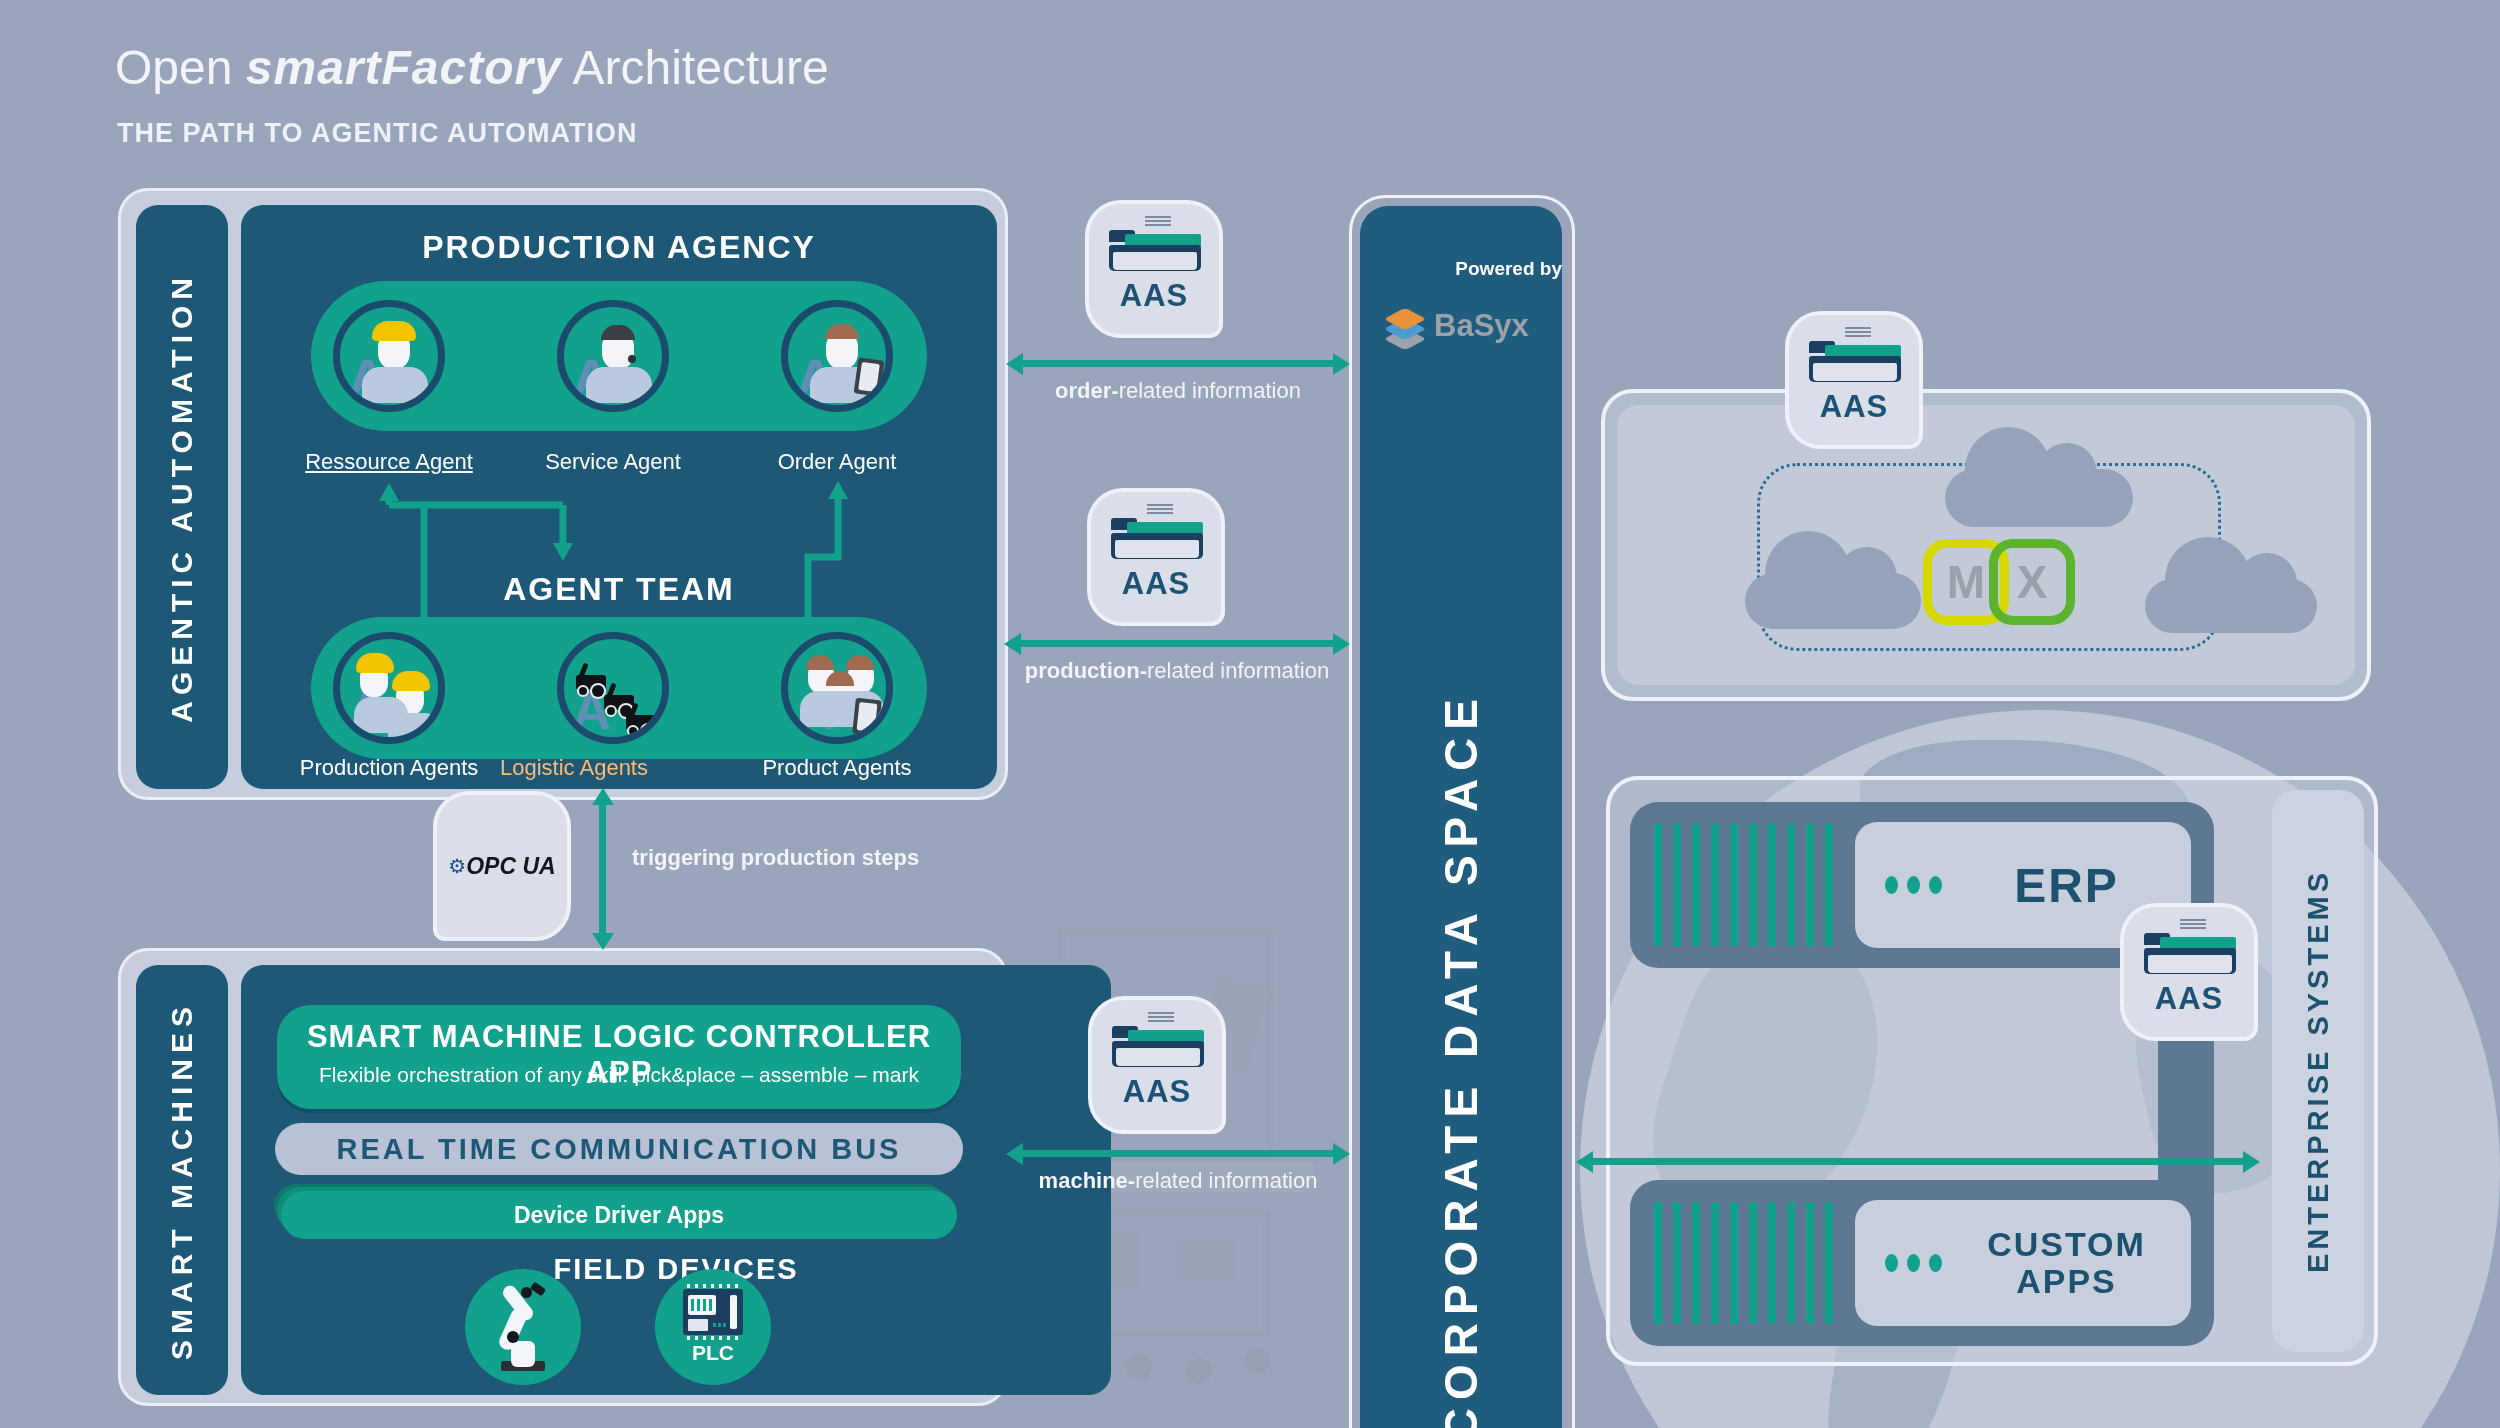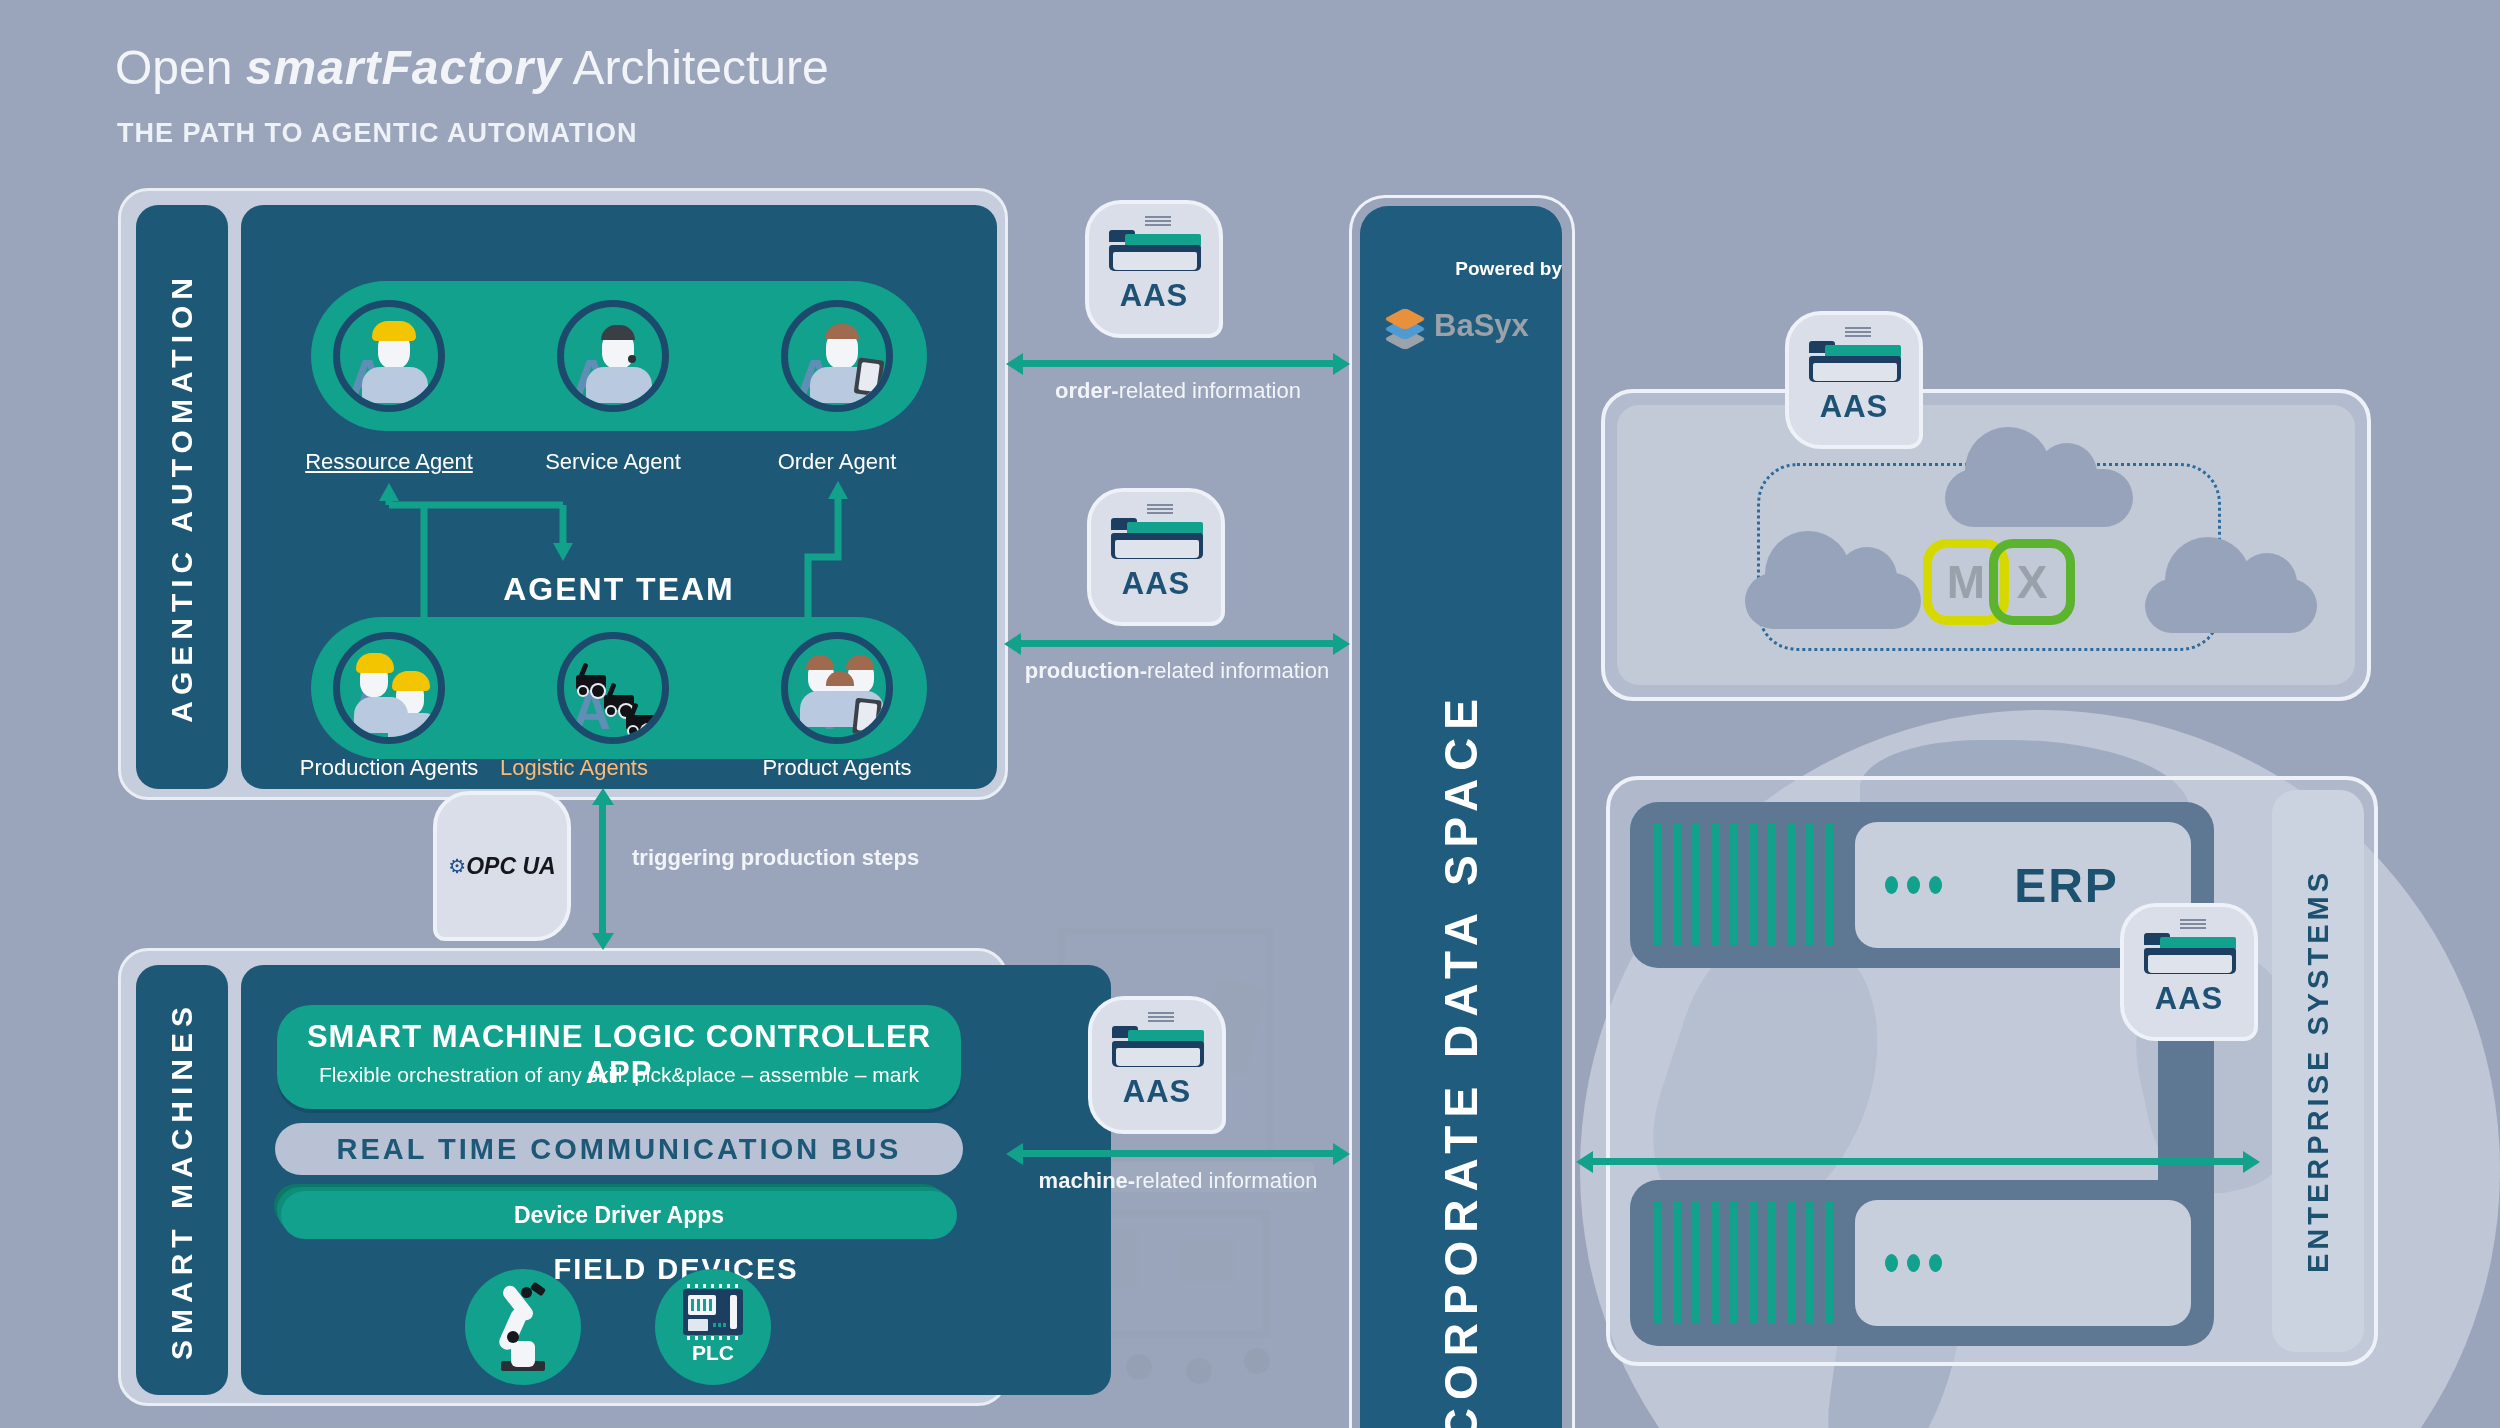--- a/index.html
+++ b/index.html
@@ -90,20 +90,21 @@
     <div class="wheel" style="left:98px;top:426px;"></div>
     <div class="wheel" style="left:158px;top:430px;"></div>
     <div class="wheel" style="left:216px;top:420px;"></div>
   </div>
 
   <div class="abs lightbox" style="left:118px;top:188px;width:890px;height:612px;">
     <div class="abs darkpanel vlabel" style="left:15px;top:14px;width:92px;height:584px;">
       <span style="font-size:30px;">AGENTIC AUTOMATION</span>
     </div>
     <div class="abs darkpanel" style="left:120px;top:14px;width:756px;height:584px;">
+      <div class="abs heading" style="left:0;right:0;top:24px;font-size:32px;">PRODUCTION AGENCY</div>
 
       <div class="abs pill" style="left:70px;top:76px;width:616px;height:150px;"></div>
 
       <div class="avatar" style="left:92px;top:95px;">
         <span class="aletter">A</span>
         <div class="hat" style="left:32px;top:14px;"></div>
         <div class="head" style="left:38px;top:24px;"></div>
         <div class="torso" style="left:22px;top:60px;"></div>
       </div>
       <div class="avatar" style="left:316px;top:95px;">
@@ -254,20 +255,21 @@
     </div>
   </div>
   <div class="server" style="top:1180px;">
     <div class="vents"></div>
     <div class="srv-inner">
       <div class="dots3">
           <i></i>
           <i></i>
           <i></i>
         </div>
+      <div class="srv-label" style="font-size:34px;line-height:1.08;">CUSTOM APPS</div>
     </div>
   </div>
 
   <div class="abs" style="left:1349px;top:195px;width:226px;height:1233px;border:3px solid #eef1f7;border-bottom:none;border-radius:36px 36px 0 0;box-sizing:border-box;">
     <div class="abs" style="left:8px;top:8px;width:202px;height:1222px;background:#1f5c7e;border-radius:28px 28px 0 0;">
       <div class="abs" style="left:0;right:0;top:52px;text-align:right;color:#fff;font-size:19px;font-weight:bold;">Powered by</div>
       <div class="abs" style="left:30px;top:96px;width:150px;height:50px;">
         <span class="bx-layer" style="left:0;top:22px;background:#9aa2ab;"></span>
         <span class="bx-layer" style="left:0;top:12px;background:#4f9ad0;"></span>
         <span class="bx-layer" style="left:0;top:2px;background:#e8913c;"></span>

